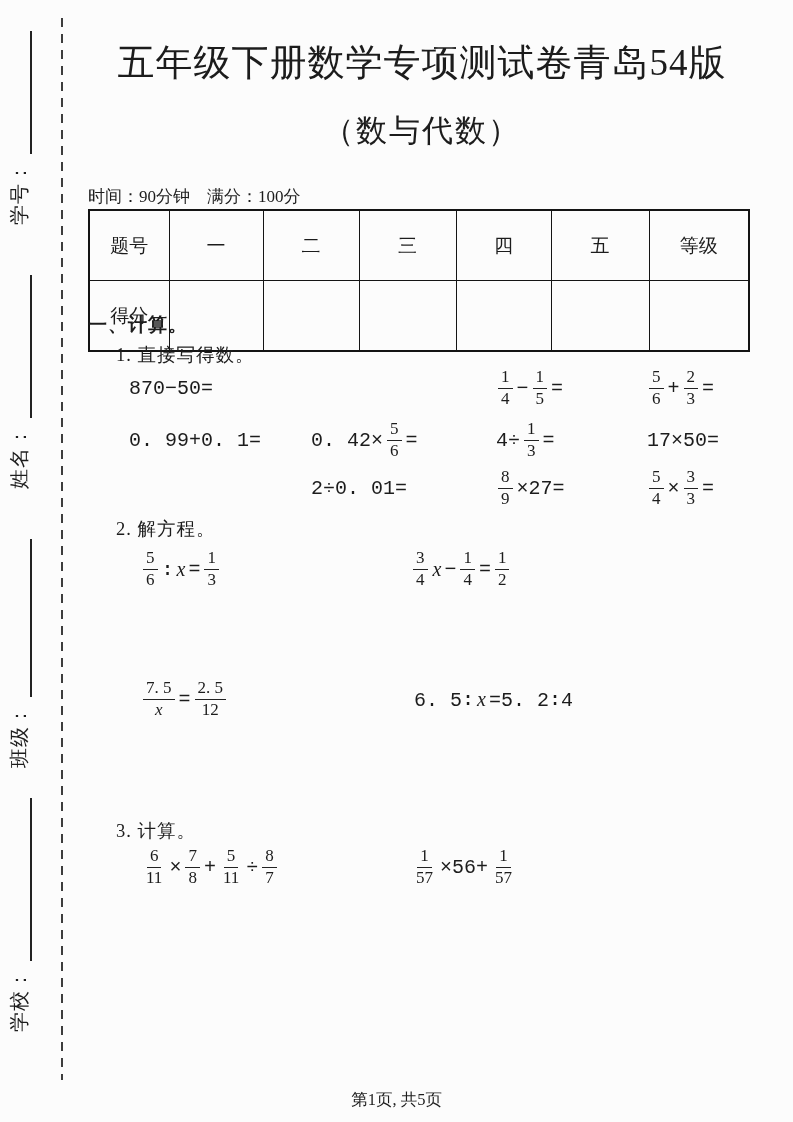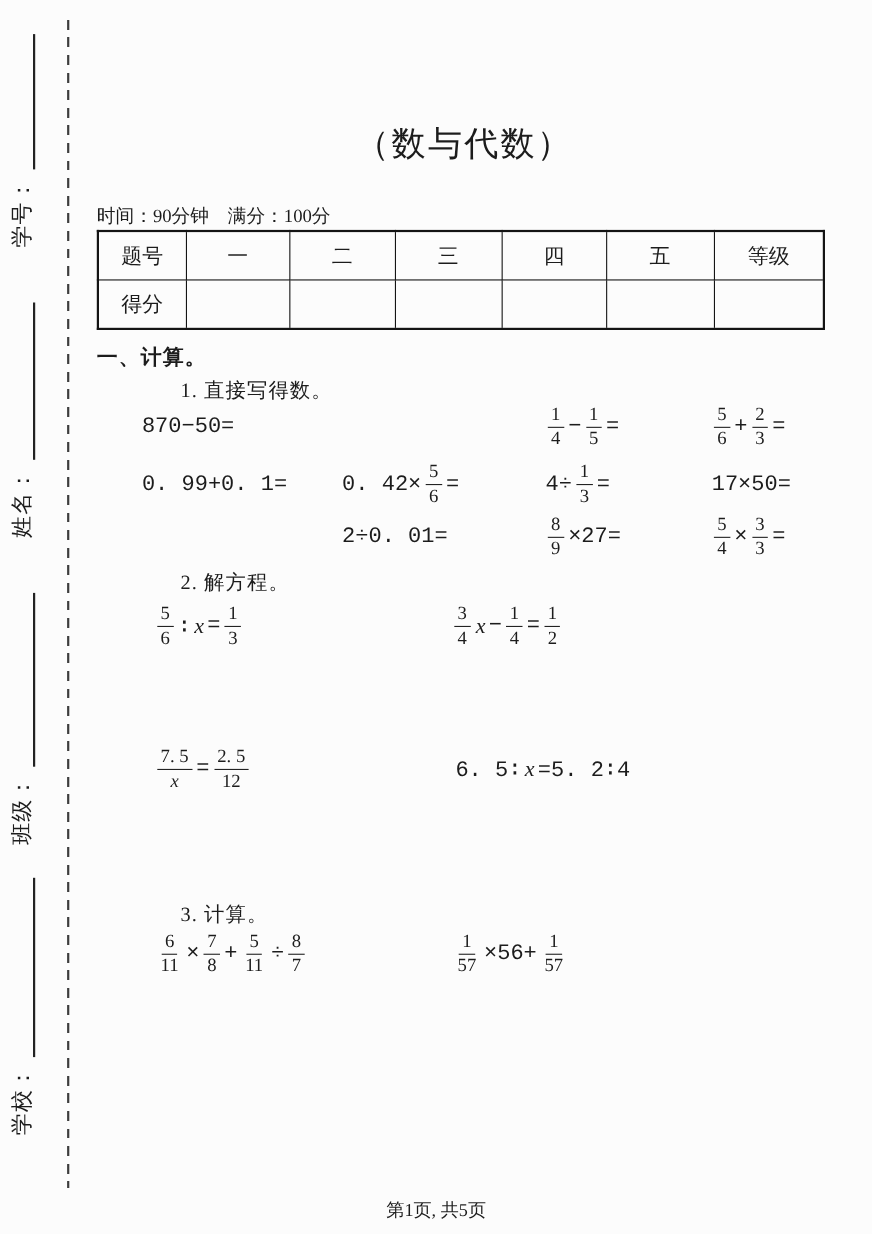--- a/index.html
+++ b/index.html
@@ -26,25 +26,25 @@
 
   .title{position:absolute;top:38px;left:0;width:668px;text-align:center;
          font-size:37px;letter-spacing:1px;font-weight:normal;}
   .subtitle{position:absolute;top:110px;left:0;width:668px;text-align:center;
          font-size:31px;letter-spacing:2px;font-weight:normal;}
   .meta{position:absolute;top:185px;left:0;width:660px;text-align:left;font-size:17px;}
 
   table.score{position:absolute;top:209px;left:0;border-collapse:collapse;
     border:2px solid #141414;table-layout:fixed;width:660px;}
   table.score td{border:1.5px solid #141414;height:35px;text-align:center;
-    font-size:19px;padding:4px;}
+    font-size:19px;padding:17px;}
 
   .sec-head{position:absolute;font-family:Liberation Serif, serif;
     font-weight:700;font-size:19px;letter-spacing:1px;}
-  .q-head{position:absolute;font-size:18.5px;letter-spacing:1px;margin-left:48px;}
+  .q-head{position:absolute;font-size:18.5px;letter-spacing:1px;}
 
   .expr{position:absolute;display:flex;align-items:center;height:44px;
     font-size:20px;white-space:pre;}
   .expr .tx{margin:0 1px;font-family:Liberation Mono, monospace;}
   .expr .var{font-style:italic;margin:0 2px;}
   .frac{display:inline-flex;flex-direction:column;align-items:center;
     text-align:center;margin:0 3px;font-size:17px;line-height:1.18;}
   .frac .num{border-bottom:1.6px solid #222;padding:0 3px;}
   .frac .den{padding:0 3px;}
   .frac .var{font-style:italic;}
@@ -72,20 +72,21 @@
       <span class="sline"></span>
     </span>
     <span class="sfield sf-id">
       <span class="slabel">学号：</span>
       <span class="sline"></span>
     </span>
   </div>
 
   <div class="content">
 
+    <div class="title">五年级下册数学专项测试卷青岛54版</div>
     <div class="subtitle">（数与代数）</div>
     <div class="meta">时间：90分钟　满分：100分</div>
 
     <table class="score">
       <colgroup>
         <col style="width:80px">
           <col style="width:94px">
           <col style="width:96px">
         <col style="width:97px">
           <col style="width:95px">

